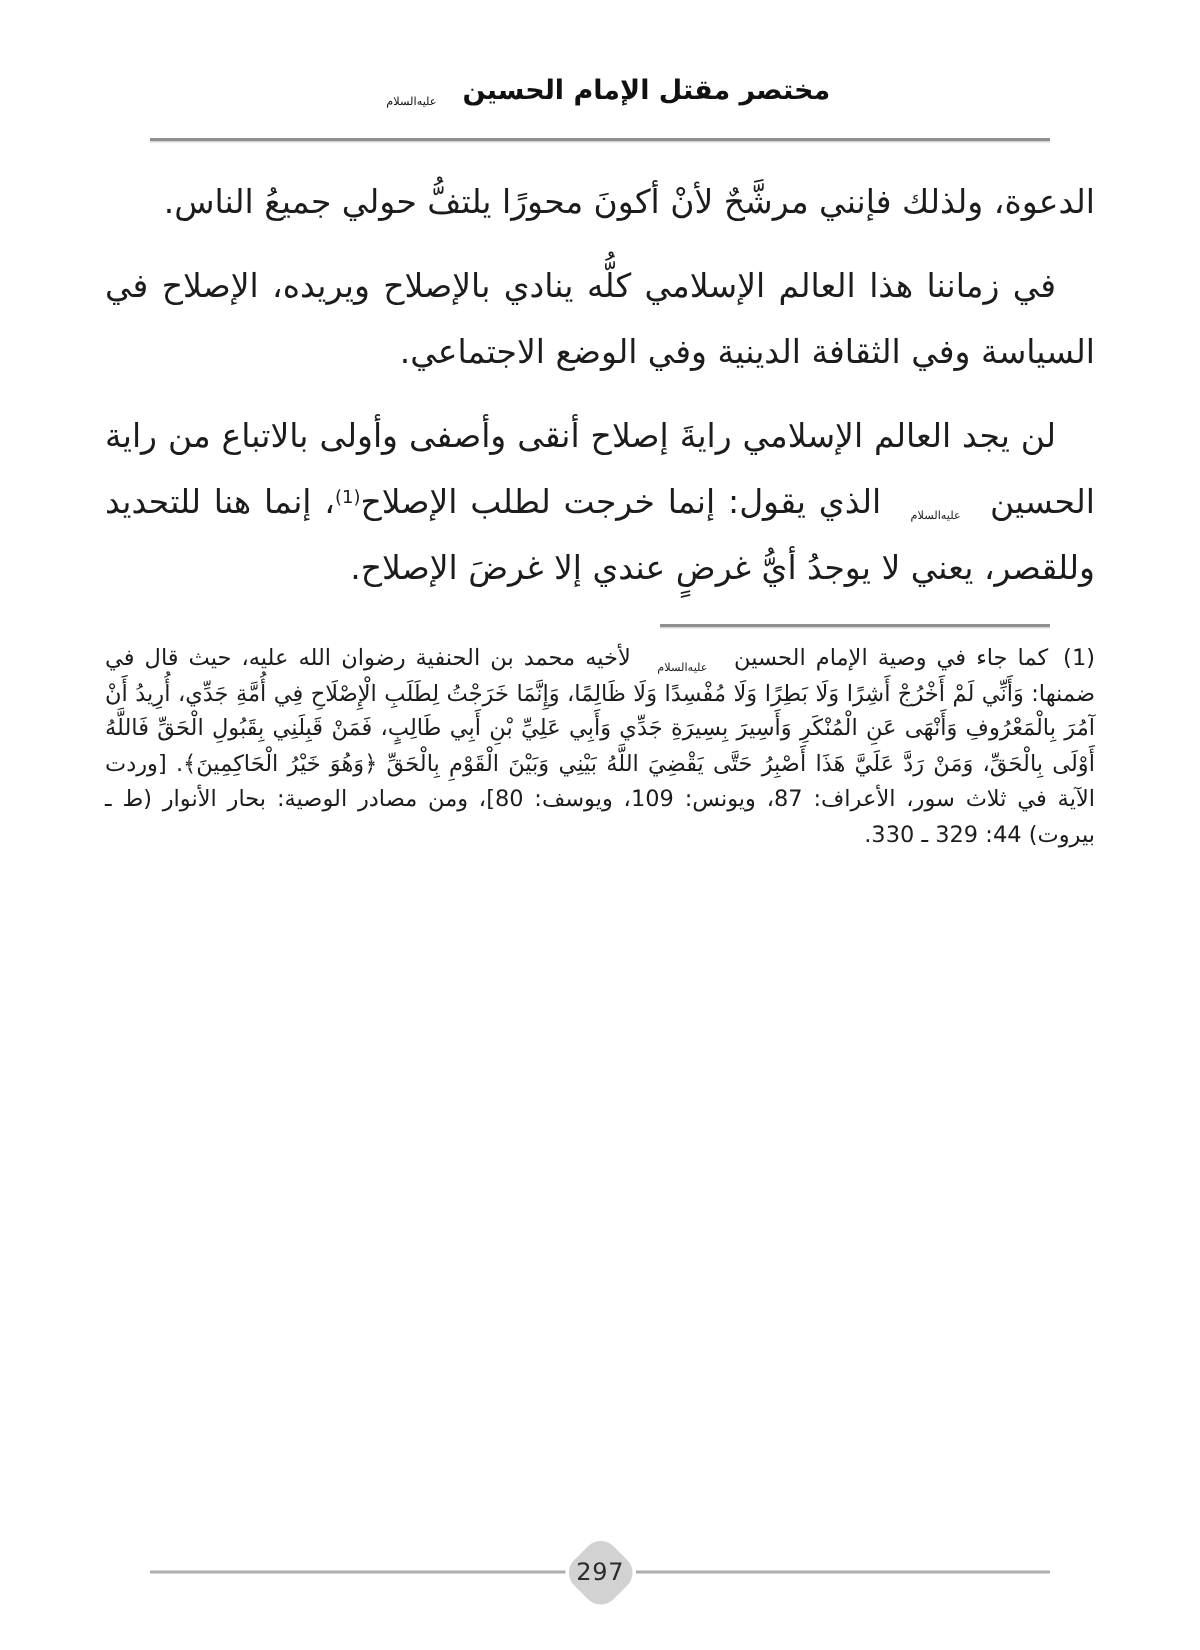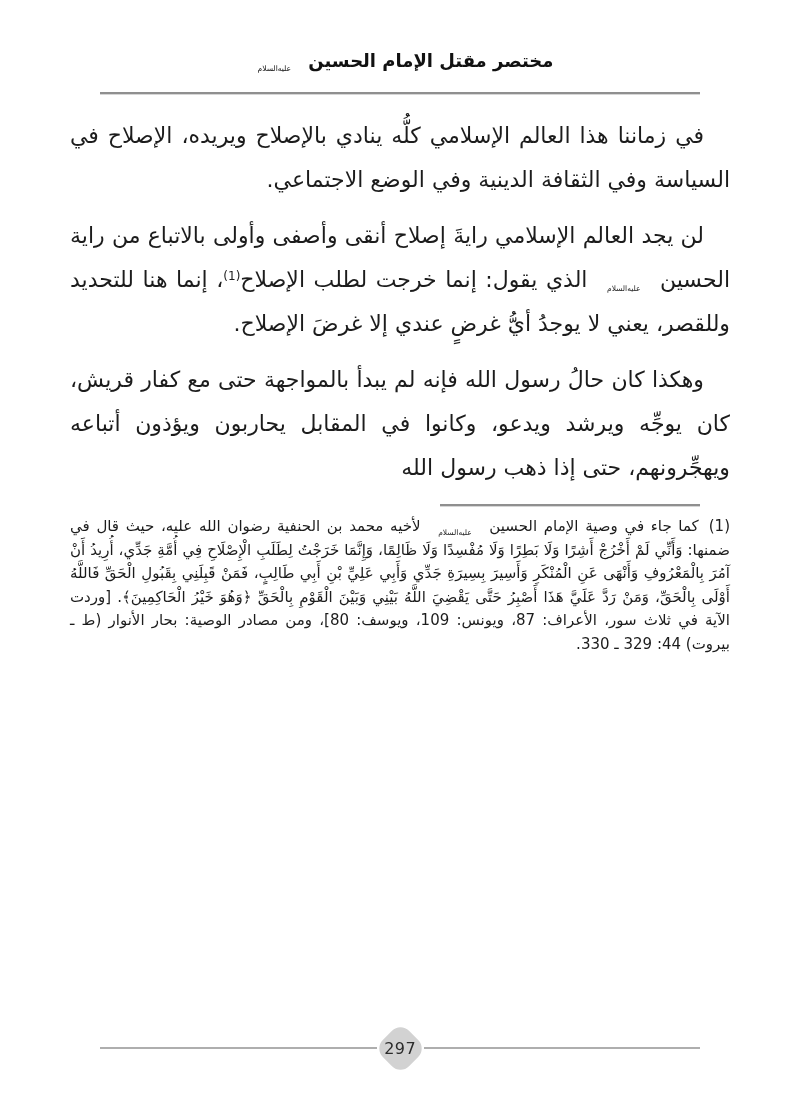--- a/index.html
+++ b/index.html
@@ -130,26 +130,26 @@
 
   <div class="header">
     <div class="header-title">مختصر مقتل الإمام الحسين <span class="honorific">
           <span>عليه</span>
           <span>السلام</span>
         </span></div>
     <div class="header-rule"></div>
   </div>
 
   <div class="body-text">
+    <p>الدعوة، ولذلك فإنني مرشَّحٌ لأنْ أكونَ محورًا يلتفُّ حولي جميعُ الناس.</p>
     <p class="indent">في زماننا هذا العالم الإسلامي كلُّه ينادي بالإصلاح ويريده، الإصلاح في السياسة وفي الثقافة الدينية وفي الوضع الاجتماعي.</p>
     <p class="indent">لن يجد العالم الإسلامي رايةَ إصلاح أنقى وأصفى وأولى بالاتباع من راية الحسين <span class="honorific">
           <span>عليه</span>
           <span>السلام</span>
         </span> الذي يقول: إنما خرجت لطلب الإصلاح<sup class="fnref">(1)</sup>، إنما هنا للتحديد وللقصر، يعني لا يوجدُ أيُّ غرضٍ عندي إلا غرضَ الإصلاح.</p>
-    <p class="indent">وهكذا كان حالُ رسول الله فإنه لم يبدأ بالمواجهة حتى مع كفار قريش، كان يوجِّه ويرشد ويدعو، وكانوا في المقابل يحاربون ويؤذون أتباعه ويهجِّرونهم، حتى إذا ذهب رسول الله</p>
   </div>
 
   <div class="footnote-sep"></div>
 
   <div class="footnote">
     <span class="fn-marker">(1)</span><span>كما جاء في وصية الإمام الحسين <span class="honorific">
           <span>عليه</span>
           <span>السلام</span>
         </span> لأخيه محمد بن الحنفية رضوان الله عليه، حيث قال في ضمنها: وَأَنِّي لَمْ أَخْرُجْ أَشِرًا وَلَا بَطِرًا وَلَا مُفْسِدًا وَلَا ظَالِمًا، وَإِنَّمَا خَرَجْتُ لِطَلَبِ الْإِصْلَاحِ فِي أُمَّةِ جَدِّي، أُرِيدُ أَنْ آمُرَ بِالْمَعْرُوفِ وَأَنْهَى عَنِ الْمُنْكَرِ وَأَسِيرَ بِسِيرَةِ جَدِّي وَأَبِي عَلِيِّ بْنِ أَبِي طَالِبٍ، فَمَنْ قَبِلَنِي بِقَبُولِ الْحَقِّ فَاللَّهُ أَوْلَى بِالْحَقِّ، وَمَنْ رَدَّ عَلَيَّ هَذَا أَصْبِرُ حَتَّى يَقْضِيَ اللَّهُ بَيْنِي وَبَيْنَ الْقَوْمِ بِالْحَقِّ ﴿وَهُوَ خَيْرُ الْحَاكِمِينَ﴾. [وردت الآية في ثلاث سور، الأعراف: 87، ويونس: 109، ويوسف: 80]، ومن مصادر الوصية: بحار الأنوار (ط ـ بيروت) 44: 329 ـ 330.</span>
   </div>

